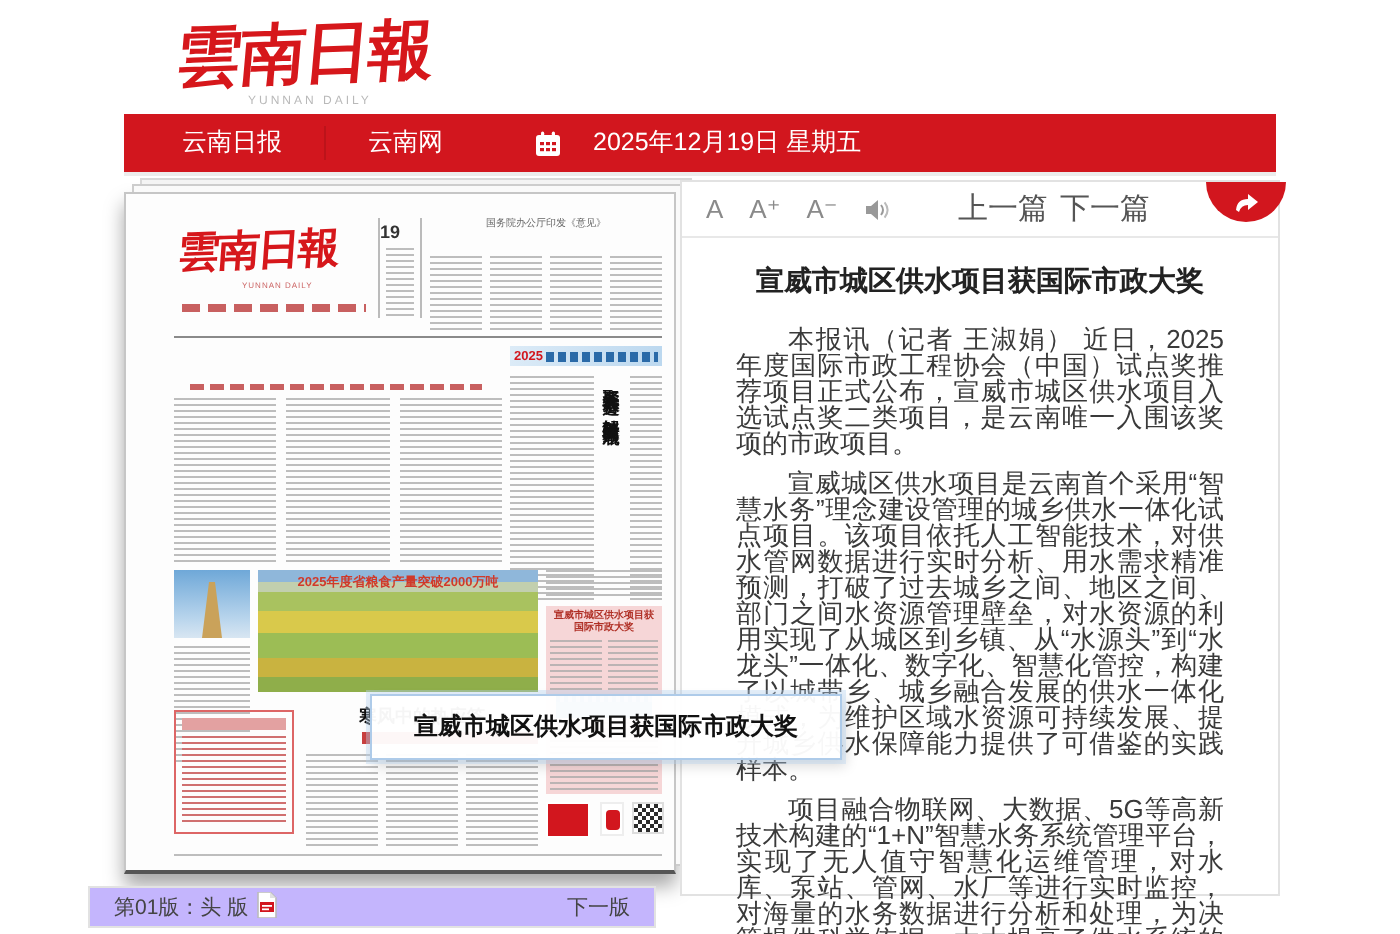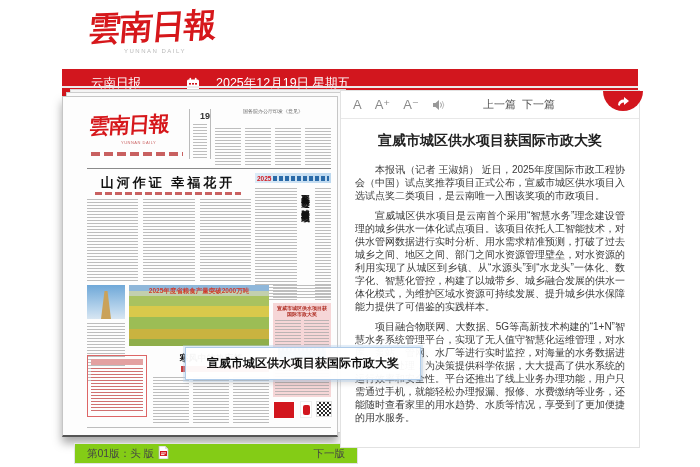--- a/index.html
+++ b/index.html
@@ -14,21 +14,21 @@
   .logo-cn {
     display:block; font-family:"DejaVu Serif","Liberation Serif",serif;
     font-size:33px; font-weight:900; color:#d6171b; letter-spacing:-1px;
     transform:rotate(-2deg) skewX(-7deg);
   }
   .logo-en { display:block; font-size:6px; color:#b9b9b9; letter-spacing:1.5px; margin:-1px 0 0 36px; }
   
   .main-nav {
     position:absolute; left:62px; top:57px; width:576px; height:29px;
     background:#d2161e; display:flex; align-items:center;
-    color:#fff; font-size:12.5px; padding-left:8px;margin-top:12px;
+    color:#fff; font-size:12.5px; padding-left:8px;
   }
   .nav-item { padding:0 21px; cursor:pointer; white-space:nowrap; border-left:1px solid rgba(0,0,0,.10); }
   .nav-item:first-child { border-left:none; }
   .nav-cal { margin:0 6px 0 24px; display:flex; align-items:center; }
   .nav-date { padding:0 10px; white-space:nowrap; }
   .nav-underline { position:absolute; left:62px; top:86px; width:576px; height:2px; background:#ececec; }
   
   .newspaper {
     position:absolute; left:62px; top:96px; width:276px; height:341px;
     background:#fdfdfd; border:1px solid #c6c6c6; cursor:pointer;
@@ -40,21 +40,21 @@
   .np-logo {
     position:absolute; left:26px; top:14px;
     font-family:"DejaVu Serif","Liberation Serif",serif;
     font-size:21px; font-weight:900; color:#d6171b; letter-spacing:-1px;
     transform:rotate(-2deg) skewX(-6deg);
   }
   .np-logo-en { position:absolute; left:58px; top:43px; font-size:4px; color:#c66; letter-spacing:.5px; }
   .np-slogans { position:absolute; left:28px; top:55px; width:92px; height:4px;
     background:repeating-linear-gradient(90deg,#c86060 0 9px,transparent 9px 13px); }
   .np-datebox { position:absolute; left:126px; top:12px; width:22px; height:50px;
-    border-left:1px solid #bbb; border-right:1px solid #bbb; text-align:right; padding-top:2px; }
+    border-left:1px solid #bbb; border-right:1px solid #bbb; text-align:left; padding-top:2px; }
   .np-day { font-size:9px; font-weight:bold; color:#333; }
   .np-datebox .ft { height:34px; margin:3px 3px 0; }
   .np-kicker { position:absolute; left:152px; top:11px; width:116px; font-size:5px; color:#666; text-align:center;
     white-space:nowrap; overflow:hidden; }
   .np-top-headline { position:absolute; left:150px; top:17px; width:118px; font-size:9px; font-weight:bold;
     color:#151515; text-align:center; white-space:nowrap; }
   .np-top-cols { position:absolute; left:152px; top:31px; width:116px; height:37px; display:flex; gap:4px; }
   .np-top-cols div { flex:1; }
   .ft { background:repeating-linear-gradient(180deg,#a8a8a8 0,#a8a8a8 1px,transparent 1px,transparent 3px); opacity:.75; }
   .ft-red { background:repeating-linear-gradient(180deg,#d07070 0,#d07070 1px,transparent 1px,transparent 3px); }
@@ -100,60 +100,61 @@
   .np-bottom-cols { position:absolute; left:90px; top:280px; width:116px; height:48px; display:flex; gap:4px; }
   .np-bottom-cols div { flex:1; }
   .np-qr-redbox { position:absolute; left:210px; top:304px; width:22px; height:18px; background:#d2161e;
     box-shadow:inset 0 0 0 1px #fff, inset 0 0 0 2px #d2161e; }
   .np-qr-glyph { position:absolute; left:237px; top:304px; width:12px; height:17px; background:#fff; border:1px solid #eee; }
   .np-qr-glyph::after { content:""; position:absolute; left:2px; top:3px; width:7px; height:10px; background:#d2161e; border-radius:2px; }
   .np-qr-code { position:absolute; left:253px; top:304px; width:16px; height:16px;
     background:repeating-conic-gradient(#2c2c2c 0% 25%,#fff 0% 50%); background-size:4px 4px; border:1px solid #ddd; }
   .np-foot-line { position:absolute; left:24px; top:330px; width:244px; height:3px; }
   
-  .pager-bar { position:absolute; left:74px; top:443px; width:284px; height:21px;
-    background:#84cc16; border:1px solid #e2e2e2; display:flex; align-items:center;
+  .pager-bar { position:absolute; left:44px; top:443px; width:284px; height:21px;
+    background:#c4b5fd; border:1px solid #e2e2e2; display:flex; align-items:center;
     font-size:10.5px; color:#444; padding:0 12px; }
   .pager-edition { display:flex; align-items:center; gap:4px; }
   .pager-next { margin-left:auto; cursor:pointer; }
   
   .article-panel { position:absolute; left:340px; top:90px; width:300px; height:358px;
     background:#fff; border:1px solid #e2e2e2; }
   .art-toolbar { position:relative; height:28px; border-bottom:1px solid #e8e8e8;
     display:flex; align-items:center; padding:0 12px; }
   .font-btn { color:#8a8a8a; font-size:13px; margin-right:13px; cursor:pointer; }
   .speaker { margin-right:10px; cursor:pointer; display:flex; align-items:center; }
   .tb-spacer { flex:1; }
-  .tb-nav { font-size:11px; color:#555; margin-right:6px; cursor:pointer; }
+  .tb-nav { font-size:15px; color:#555; margin-right:6px; cursor:pointer; }
   .return-btn { position:absolute; right:-4px; top:0; width:40px; height:20px;
     background:#d2161e; border-radius:0 0 20px 20px; cursor:pointer;
     display:flex; align-items:center; justify-content:center; }
   .art-title { margin-top:13px; text-align:center; font-size:14px; font-weight:bold; color:#222; }
   .art-body { padding:6px 14px 0; }
-  .art-body p { font-size:10px; line-height:13px; color:#3a3a3a; text-align:justify;
-    text-indent:2em; margin:7px 0; }
+  .art-body p { font-size:13px; line-height:13px; color:#3a3a3a; text-align:justify;
+    text-indent:2em; margin:7px 13px; }
   
   .hover-tooltip { position:absolute; left:185px; top:347px; width:236px; height:33px;
     background:rgba(255,255,255,.96); border:1px solid #aecbe9;
     box-shadow:0 0 0 2px rgba(185,212,240,.4), 2px 3px 6px rgba(0,0,0,.15);
     display:flex; align-items:center; justify-content:center;
     font-size:12px; font-weight:bold; color:#111; z-index:10; white-space:nowrap; }
 </style>
 </head>
 <body>
 
 <div class="page">
 
   <div class="site-logo">
     <span class="logo-cn">雲南日報</span>
     <span class="logo-en">YUNNAN DAILY</span>
   </div>
 
   <div class="main-nav">
     <span class="nav-item">云南日报</span>
+    <span class="nav-item">云南网</span>
     <span class="nav-cal">
       <svg width="14" height="14" viewBox="0 0 14 14">
         <rect x="1" y="2.5" width="12" height="10.5" rx="1.5" fill="#fff"></rect>
         <rect x="3.5" y="0.8" width="1.6" height="3" rx="0.8" fill="#fff"></rect>
         <rect x="8.9" y="0.8" width="1.6" height="3" rx="0.8" fill="#fff"></rect>
         <rect x="3" y="6" width="2" height="1.6" fill="#d2161e"></rect>
           <rect x="6" y="6" width="2" height="1.6" fill="#d2161e"></rect>
           <rect x="9" y="6" width="2" height="1.6" fill="#d2161e"></rect>
         <rect x="3" y="9" width="2" height="1.6" fill="#d2161e"></rect>
           <rect x="6" y="9" width="2" height="1.6" fill="#d2161e"></rect>
@@ -173,21 +174,20 @@
       <div class="ft"></div>
     </div>
     <div class="np-kicker">国务院办公厅印发《意见》</div>
     <div class="np-top-cols">
       <div class="ft"></div>
         <div class="ft"></div>
         <div class="ft"></div>
         <div class="ft"></div>
     </div>
     <div class="np-hr"></div>
-    <div class="np-main-headline">山河作证 幸福花开</div>
     <div class="np-sub-red"></div>
     <div class="np-body-cols">
       <div class="ft"></div>
         <div class="ft"></div>
         <div class="ft"></div>
     </div>
     <div class="np-band">
       <span class="np-band-year">2025</span>
       <span class="np-band-rest"></span>
     </div>
@@ -249,21 +249,21 @@
       <span class="font-btn">A⁻</span>
       <span class="speaker">
         <svg width="13" height="12" viewBox="0 0 13 12">
           <polygon points="1,4 3.5,4 7,1 7,11 3.5,8 1,8" fill="#999"></polygon>
           <path d="M8.5 3.5 q2 2.5 0 5" stroke="#999" stroke-width="1" fill="none"></path>
           <path d="M10.3 2.2 q3 3.8 0 7.6" stroke="#bbb" stroke-width="1" fill="none"></path>
         </svg>
       </span>
       <span class="tb-spacer"></span>
       <span class="tb-nav">上一篇</span>
-      <span class="tb-nav" style="margin-right:72px;">下一篇</span>
+      <span class="tb-nav" style="margin-right:52px;">下一篇</span>
       <span class="return-btn">
         <svg width="16" height="11" viewBox="0 0 16 11">
           <path d="M3,9 Q3.5,3.5 9,3.5 L9,1 L14,5 L9,9 L9,6.5 Q5.5,6.5 4.5,10 Z" fill="#fff"></path>
         </svg>
       </span>
     </div>
     <div class="art-title">宣威市城区供水项目获国际市政大奖</div>
     <div class="art-body">
       <p>本报讯（记者 王淑娟） 近日，2025年度国际市政工程协会（中国）试点奖推荐项目正式公布，宣威市城区供水项目入选试点奖二类项目，是云南唯一入围该奖项的市政项目。</p>
       <p>宣威城区供水项目是云南首个采用“智慧水务”理念建设管理的城乡供水一体化试点项目。该项目依托人工智能技术，对供水管网数据进行实时分析、用水需求精准预测，打破了过去城乡之间、地区之间、部门之间水资源管理壁垒，对水资源的利用实现了从城区到乡镇、从“水源头”到“水龙头”一体化、数字化、智慧化管控，构建了以城带乡、城乡融合发展的供水一体化模式，为维护区域水资源可持续发展、提升城乡供水保障能力提供了可借鉴的实践样本。</p>

